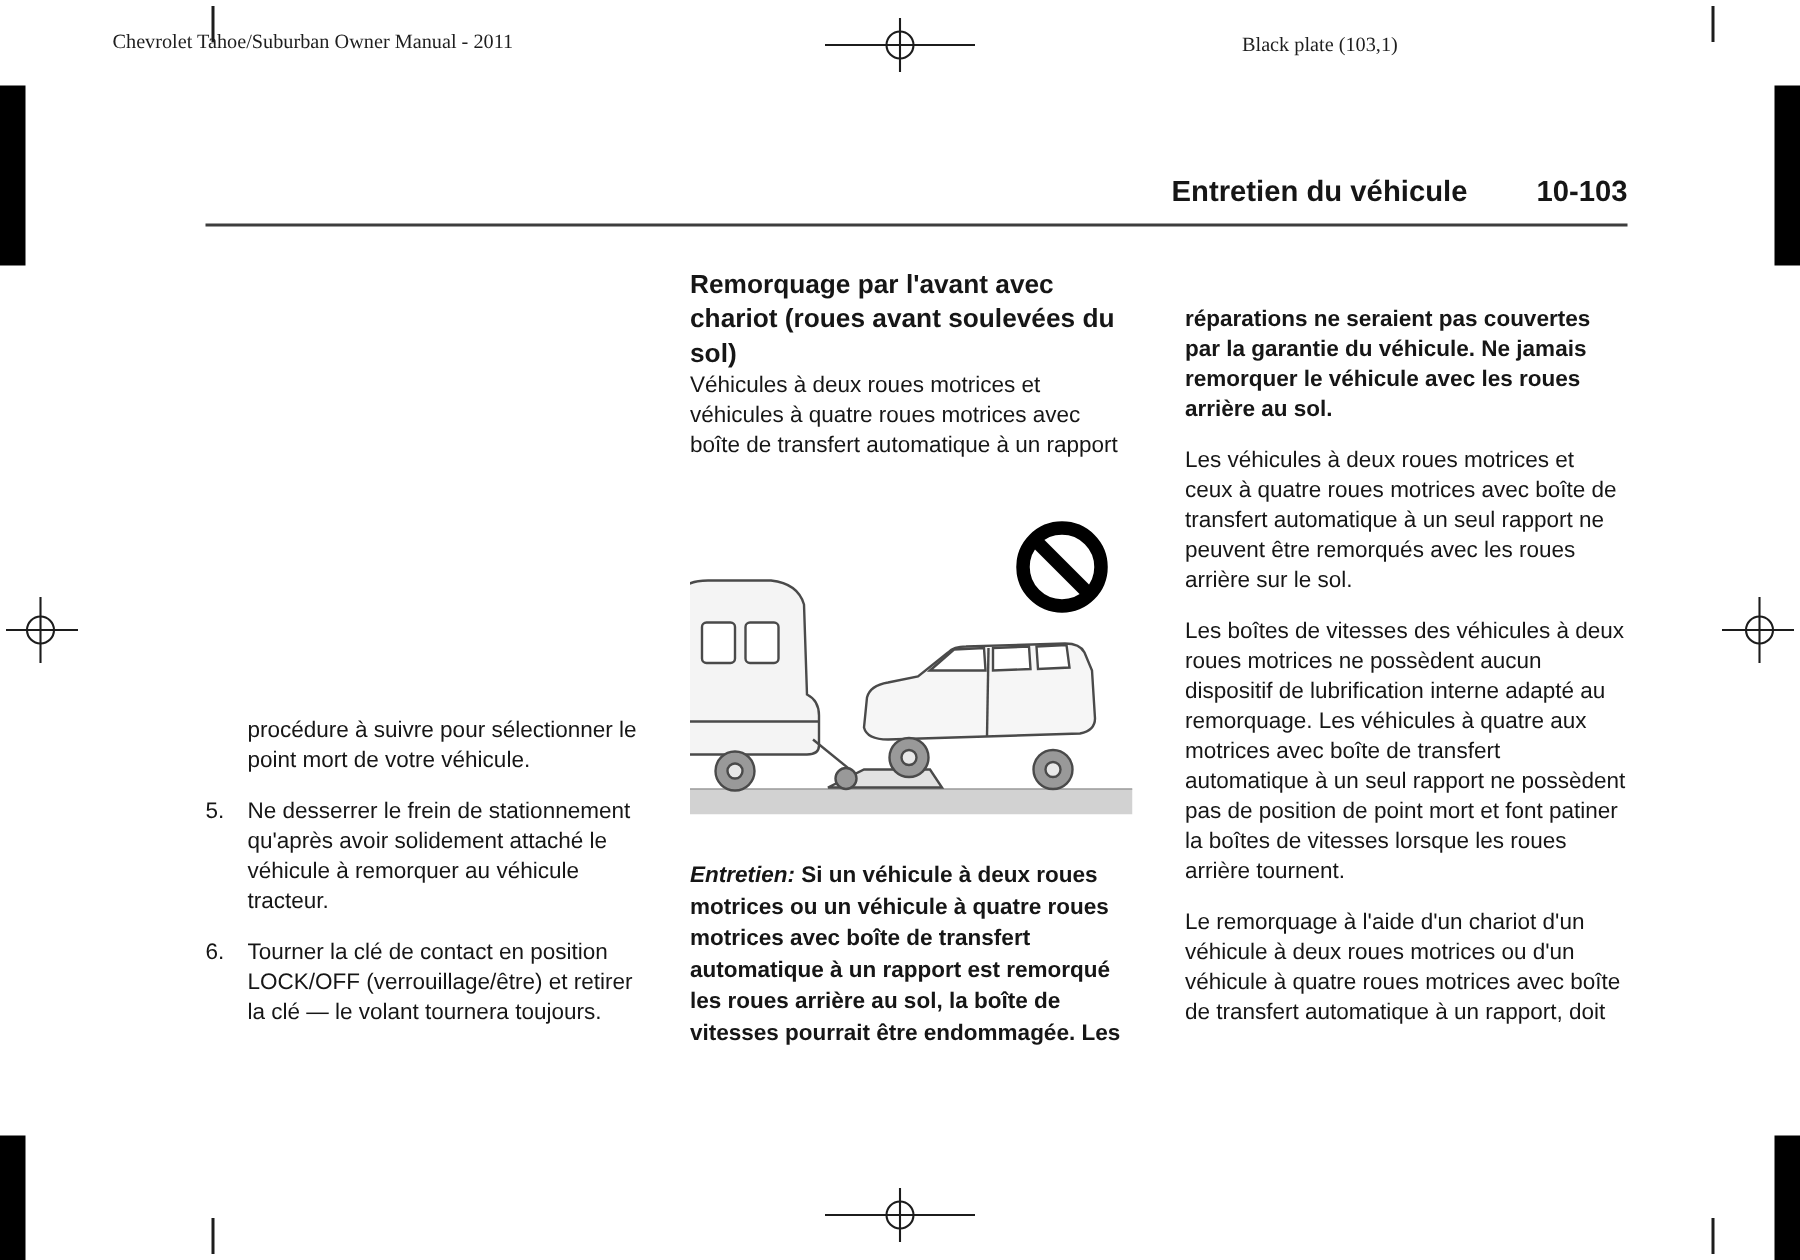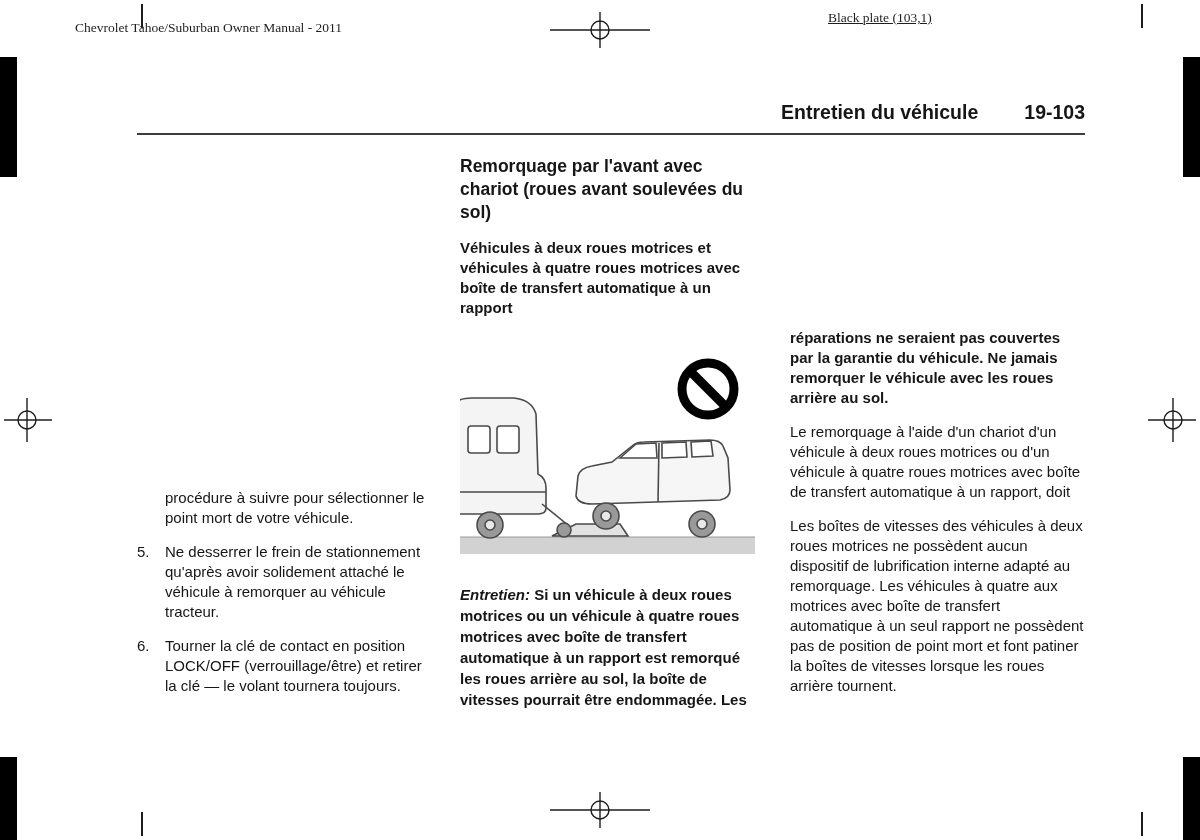--- a/index.html
+++ b/index.html
@@ -12,49 +12,49 @@
   .print-text {
     position:absolute; font-family:"Liberation Serif", serif;
     font-size:13.5px; color:#1e1e1e; white-space:nowrap;
   }
   .bar { position:absolute; width:17px; background:#000; }
   .bar.l { left:0; } .bar.r { left:1183px; }
   .bar.top { top:57px; height:120px; } .bar.bot { top:757px; height:83px; }
   .tick { position:absolute; width:2px; height:24px; background:#1c1c1c; }
   .regmark { position:absolute; }
   
-  .page { position:absolute; left:137px; top:101px; width:948px; }
+  .page { position:absolute; left:137px; top:117px; width:948px; }
   .page-head {
     display:flex; justify-content:flex-end; align-items:baseline; gap:46px;
     font-weight:bold; font-size:19.5px; padding-bottom:9px;
     border-bottom:2px solid #3d3d3d;
   }
   .cols { display:flex; margin-top:20px; align-items:flex-end; }
   .col { font-size:15px; line-height:20px; }
   .col.c1 { width:288px; }
   .col.c2 { width:295px; }
   .col.c3 { width:295px;margin-top:32px; }
   .vdiv { width:1px; background:#b4b4b4; margin:2px 14px 0 20px; }
   .indent { padding-left:28px; }
   .para { margin-bottom:14px; }
   .li { display:grid; grid-template-columns:28px 1fr; margin-bottom:14px; }
-  .col2-heading { font-size:17.5px; line-height:23px; font-weight:bold; margin-bottom:14px; }
-  .col2-sub { font-weight:bold; margin-bottom:18px; }
+  .col2-heading { font-size:17.5px; line-height:23px; font-weight:bold; }
+  .col2-sub { font-weight:normal; margin-bottom:18px; }
   .figure { display:block; width:295px; height:208px; margin:28px 0 30px 0; }
   .note { font-weight:bold; line-height:21px; }
   .note .rem { font-style:italic; }
   .bold-para { font-weight:bold; }
 </style>
 </head>
 <body>
 
 <div class="sheet">
 
   <div class="print-text" style="left:75px; top:20px;">Chevrolet Tahoe/Suburban Owner Manual - 2011</div>
-  <div class="print-text" style="left:828px; top:10px;text-decoration:underline;">Black plate (103,1)</div>
+  <div class="print-text" style="left:828px; top:22px;">Black plate (103,1)</div>
 
   <svg class="regmark" style="left:550px; top:8px;" width="100" height="44" viewBox="0 0 100 44">
     <line x1="0" y1="22" x2="100" y2="22" stroke="#1c1c1c" stroke-width="1.4"></line>
     <line x1="50" y1="4" x2="50" y2="40" stroke="#1c1c1c" stroke-width="1.4"></line>
     <circle cx="50" cy="22" r="9" fill="none" stroke="#1c1c1c" stroke-width="1.4"></circle>
   </svg>
   <svg class="regmark" style="left:550px; top:788px;" width="100" height="44" viewBox="0 0 100 44">
     <line x1="0" y1="22" x2="100" y2="22" stroke="#1c1c1c" stroke-width="1.4"></line>
     <line x1="50" y1="4" x2="50" y2="40" stroke="#1c1c1c" stroke-width="1.4"></line>
     <circle cx="50" cy="22" r="9" fill="none" stroke="#1c1c1c" stroke-width="1.4"></circle>
@@ -77,21 +77,21 @@
 
   <div class="bar l top"></div>
   <div class="bar l bot"></div>
   <div class="bar r top"></div>
   <div class="bar r bot"></div>
 
   <div class="page">
 
     <div class="page-head">
       <span>Entretien du véhicule</span>
-      <span>19-103</span>
+      <span>10-103</span>
     </div>
 
     <div class="cols">
 
       <div class="col c1">
         <p class="para indent">procédure à suivre pour sélectionner le point mort de votre véhicule.</p>
         <div class="li">
           <span>5.</span>
           <span>Ne desserrer le frein de stationnement qu'après avoir solidement attaché le véhicule à remorquer au véhicule tracteur.</span>
         </div>
@@ -147,19 +147,20 @@
 
         <div class="note">
           <span class="rem">Entretien:</span><span> Si un véhicule à deux roues motrices ou un véhicule à quatre roues motrices avec boîte de transfert automatique à un rapport est remorqué les roues arrière au sol, la boîte de vitesses pourrait être endommagée. Les</span>
         </div>
       </div>
 
       <div class="vdiv"></div>
 
       <div class="col c3">
         <p class="para bold-para">réparations ne seraient pas couvertes par la garantie du véhicule. Ne jamais remorquer le véhicule avec les roues arrière au sol.</p>
+        <p class="para">Les véhicules à deux roues motrices et ceux à quatre roues motrices avec boîte de transfert automatique à un seul rapport ne peuvent être remorqués avec les roues arrière sur le sol.</p>
+        <p class="para">Les boîtes de vitesses des véhicules à deux roues motrices ne possèdent aucun dispositif de lubrification interne adapté au remorquage. Les véhicules à quatre aux motrices avec boîte de transfert automatique à un seul rapport ne possèdent pas de position de point mort et font patiner la boîtes de vitesses lorsque les roues arrière tournent.</p>
         <p class="para">Le remorquage à l'aide d'un chariot d'un véhicule à deux roues motrices ou d'un véhicule à quatre roues motrices avec boîte de transfert automatique à un rapport, doit</p>
-        <p class="para">Les boîtes de vitesses des véhicules à deux roues motrices ne possèdent aucun dispositif de lubrification interne adapté au remorquage. Les véhicules à quatre aux motrices avec boîte de transfert automatique à un seul rapport ne possèdent pas de position de point mort et font patiner la boîtes de vitesses lorsque les roues arrière tournent.</p>
       </div>
 
     </div>
   </div>
 </div>
 
 </body></html>

